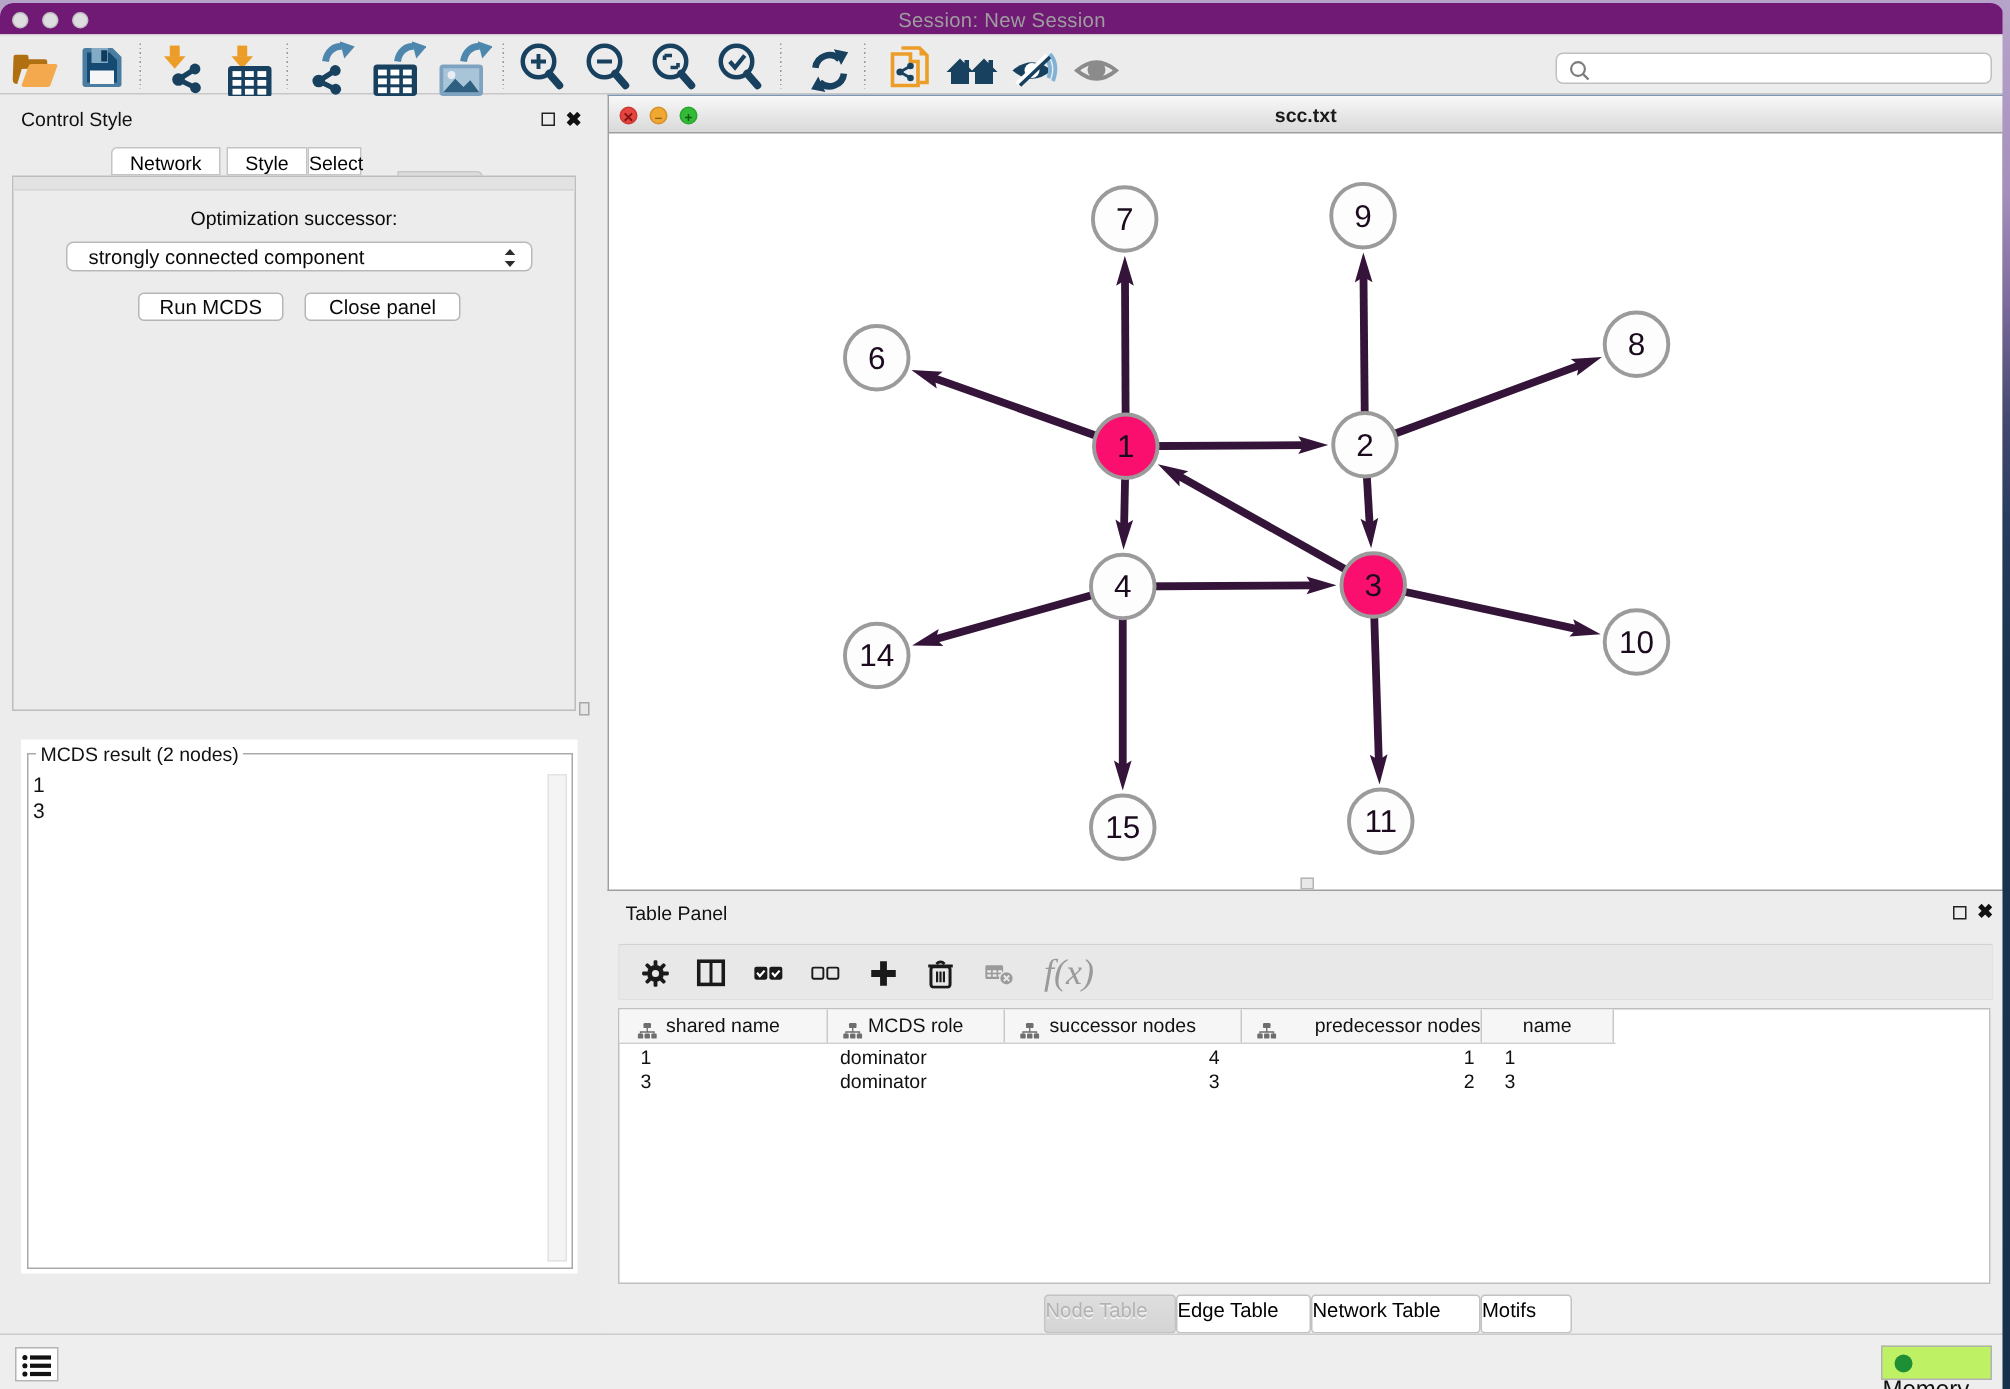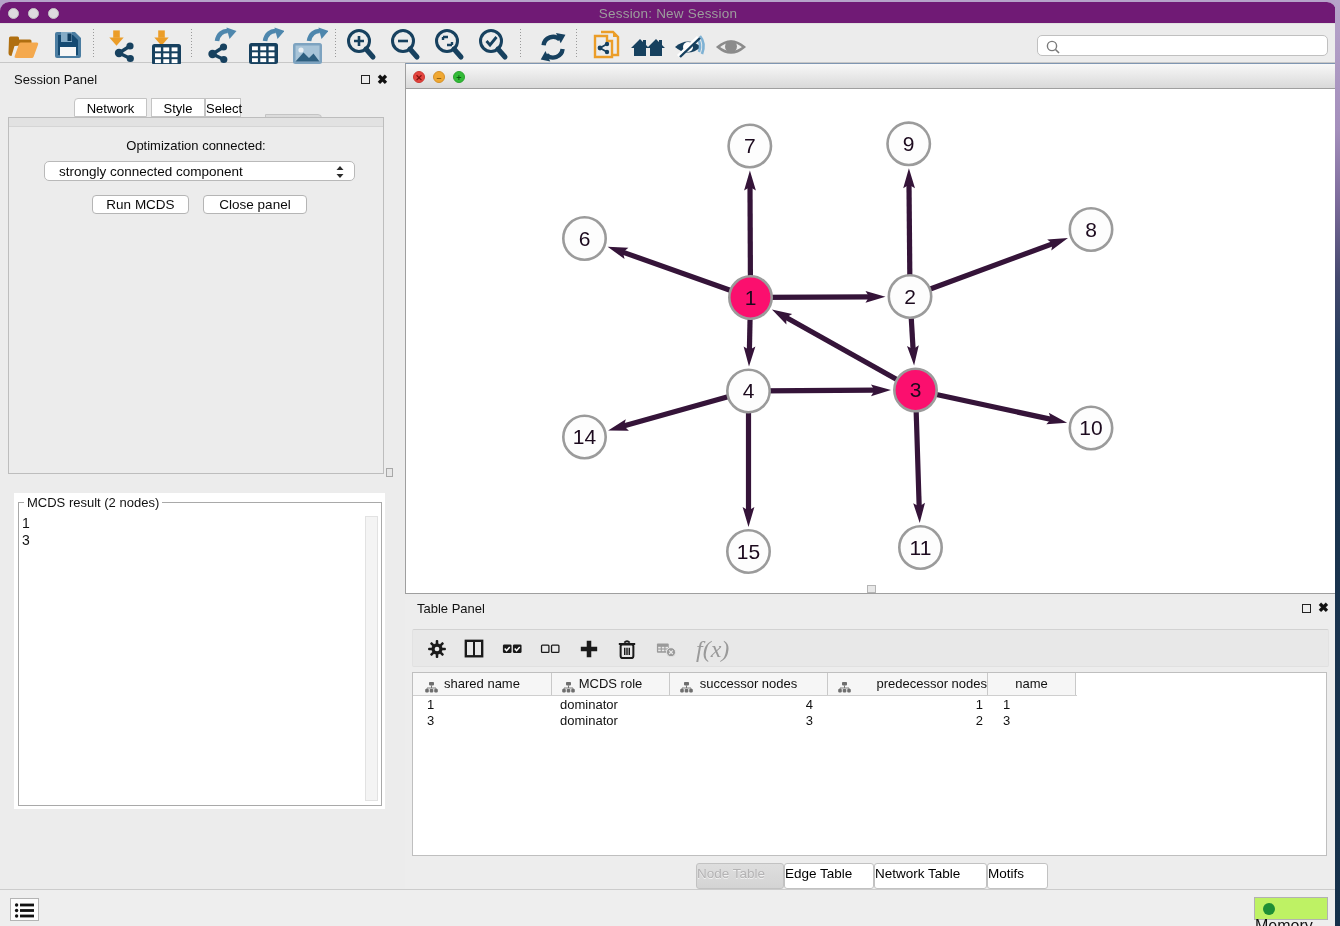--- a/index.html
+++ b/index.html
@@ -31,21 +31,21 @@
 .tabsel { background:linear-gradient(#dcdcdc,#d2d2d2); color:#b9b8b9; text-shadow:0 1px 0 #f4f4f4; }
 #tabpanel { position:absolute; left:8px; top:53px; width:376px; height:357px; border:1px solid #bdbdbd; background:#ececec; }
 #tabpanel .band { position:absolute; left:0; top:0; width:100%; height:9px; background:#e2e2e2; border-bottom:1px solid #d5d5d5;}
 #opt-label { position:absolute; left:0; top:74px; width:100%; text-align:center; font-size:13px; color:#0a0a0a;}
 #combo { position:absolute; left:44px; top:97px; width:311px; height:20px; background:#fff; border:1px solid #b9b9b9; border-radius:5px;
   font-size:13.5px; color:#0a0a0a; line-height:19px; padding-left:14px; }
 .chev2 { position:absolute; right:9px; top:3px; }
 .pbtn { position:absolute; top:131px; height:19px; background:#fff; border:1px solid #b5b5b5; border-radius:4px;
   font-size:13.5px; color:#0a0a0a; text-align:center; line-height:18px; }
 
-#resultbox { position:absolute; left:14px; top:429px; width:371px; height:316px; background:#fff;text-align:center; }
+#resultbox { position:absolute; left:14px; top:429px; width:371px; height:356px; background:#fff;text-align:center; }
 #resultbox .tb { position:absolute; left:4px; top:9px; right:3px; bottom:3px; border:1px solid #a9a9a9; }
 #resultbox .leg { position:absolute; left:10px; top:2px; background:#fff; padding:0 3px; font-size:13px; color:#111; }
 #resultbox .item { position:absolute; left:8px; font-size:14px; color:#111; }
 #resultbox .sbar { position:absolute; right:7px; top:23px; width:13px; bottom:8px; background:#f4f4f4; border:1px solid #e2e2e2;}
 
 #netwin { left:405px; top:61px; width:931px; height:531px; background:#fff; border:1px solid #9f9f9f; border-top:1px solid #7f96b2; }
 #nettitle { position:absolute; left:0; top:0; width:100%; height:25px;
   background:linear-gradient(#f8f8f8,#d9d9d9); border-bottom:1px solid #9f9f9f; }
 #nettitle .t { width:100%; text-align:center; font-size:13px; font-weight:bold; color:#1a1a1a; margin-top:5px; }
 .mtl { position:absolute; top:7px; width:12px; height:12px; border-radius:50%; font-size:9px; font-weight:bold; text-align:center; line-height:12px; }
@@ -214,51 +214,52 @@
           <circle cx="16" cy="13.5" r="6" fill="#8b8b8b"></circle>
         </g>
       </svg>
 <div id="search"><svg width="18" height="18" viewBox="0 0 18 18" style="margin:2px 0 0 6px;">
           <circle cx="8" cy="8" r="4.6" fill="none" stroke="#7a7a7a" stroke-width="1.4"></circle>
           <path d="M11.5 11.5 L15 15" stroke="#7a7a7a" stroke-width="1.6"></path>
         </svg></div>
     </div>
 
   <div class="abs" id="cpanel">
-    <div class="hdr">Session Panel</div>
+    <div class="hdr">Control Style</div>
     <div class="wbtn-sq" style="left:361px; top:11px;"></div>
     <div class="wbtn-x" style="left:377px; top:11px;">✖</div>
     <div class="tab" style="left:74px; width:73px; border-radius:4px 0 0 0;">Network</div>
     <div class="tab" style="left:151px; width:54px;">Style</div>
     <div class="tab" style="left:205px; width:36px;">Select</div>
     <div class="tab tabsel" style="left:265px; width:57px; border-radius:0 4px 4px 0;margin-top:16px;">MCDS</div>
     <div id="tabpanel">
         <div class="band"></div>
       </div>
-    <div id="opt-label">Optimization connected:</div>
+    <div id="opt-label">Optimization successor:</div>
     <div id="combo">strongly connected component<svg class="chev2" width="10" height="14" viewBox="0 0 10 14">
           <path d="M1.5 5 L5 1 L8.5 5 z" fill="#2b2b2b"></path>
           <path d="M1.5 9 L5 13 L8.5 9 z" fill="#2b2b2b"></path>
         </svg></div>
     <div class="pbtn" style="left:92px; width:97px;">Run MCDS</div>
     <div class="pbtn" style="left:203px; width:104px;">Close panel</div>
     <div id="resultbox">
       <div class="tb"></div>
       <div class="leg">MCDS result (2 nodes)</div>
       <div class="item" style="top:22px;">1</div>
       <div class="item" style="top:39px;">3</div>
       <div class="sbar"></div>
     </div>
   </div>
 
   <div class="abs" id="netwin">
     <div id="nettitle">
       <div class="mtl" style="left:7px; background:#e5443f; border:1px solid #ca3a33; color:#7c120e;">✕</div>
       <div class="mtl" style="left:27px; background:#f0a832; border:1px solid #d4912a; color:#8e5d10;">–</div>
       <div class="mtl" style="left:47px; background:#32bb37; border:1px solid #2aa32f; color:#0d5c10;">+</div>
+      <div class="t">scc.txt</div>
     </div>
     <svg width="929" height="504" viewBox="0 0 929 504" style="position:absolute; left:0; top:25px;">
 <line x1="344.5" y1="208.5" x2="344.0" y2="97.5" stroke="#351439" stroke-width="5.2"></line>
 <polygon points="343.9,81.5 349.9,101.5 344.0,97.9 338.1,101.5" fill="#351439"></polygon>
 <line x1="344.5" y1="208.5" x2="216.7" y2="163.1" stroke="#351439" stroke-width="5.2"></line>
 <polygon points="201.6,157.7 222.4,158.8 217.0,163.2 218.5,170.0" fill="#351439"></polygon>
 <line x1="344.5" y1="208.5" x2="463.5" y2="207.8" stroke="#351439" stroke-width="5.2"></line>
 <polygon points="479.5,207.7 459.5,213.7 463.1,207.8 459.5,201.9" fill="#351439"></polygon>
 <line x1="344.5" y1="208.5" x2="343.4" y2="261.5" stroke="#351439" stroke-width="5.2"></line>
 <polygon points="343.0,277.5 337.6,257.4 343.4,261.1 349.4,257.6" fill="#351439"></polygon>

